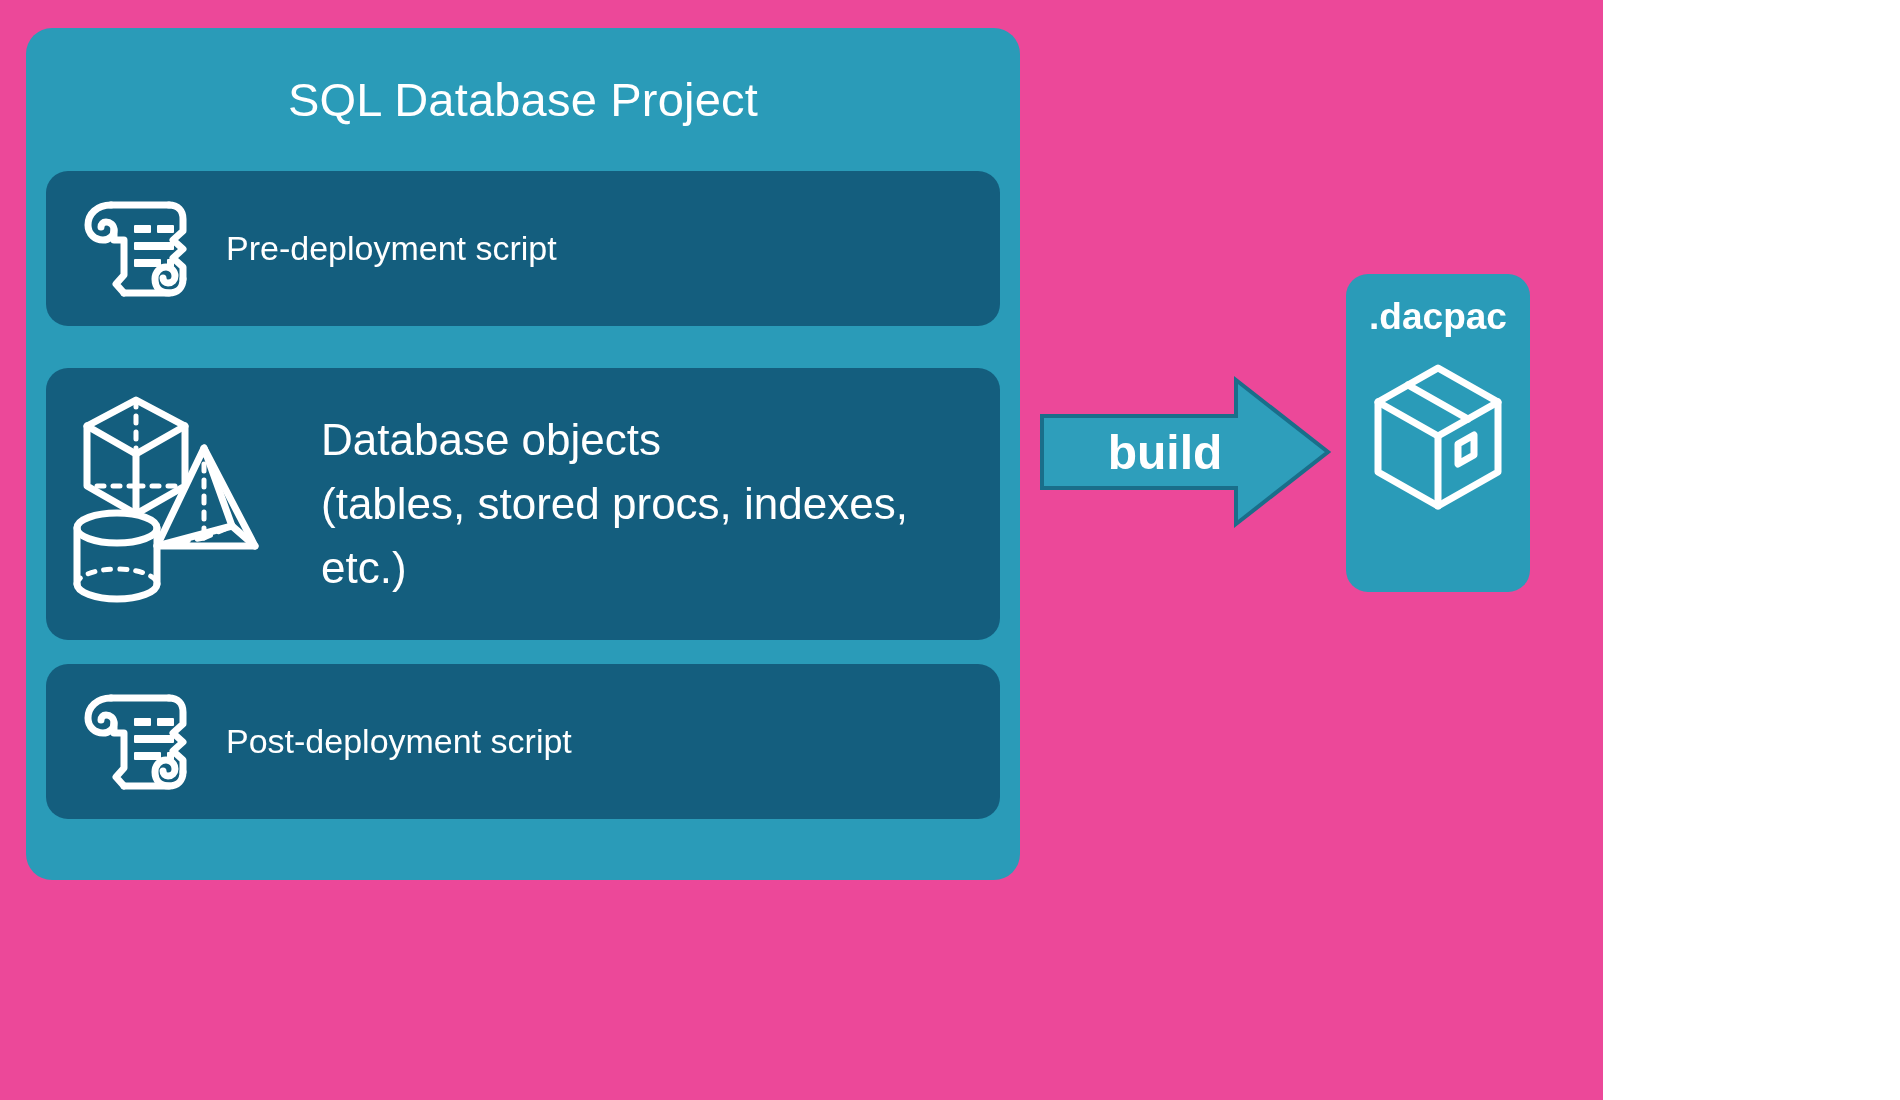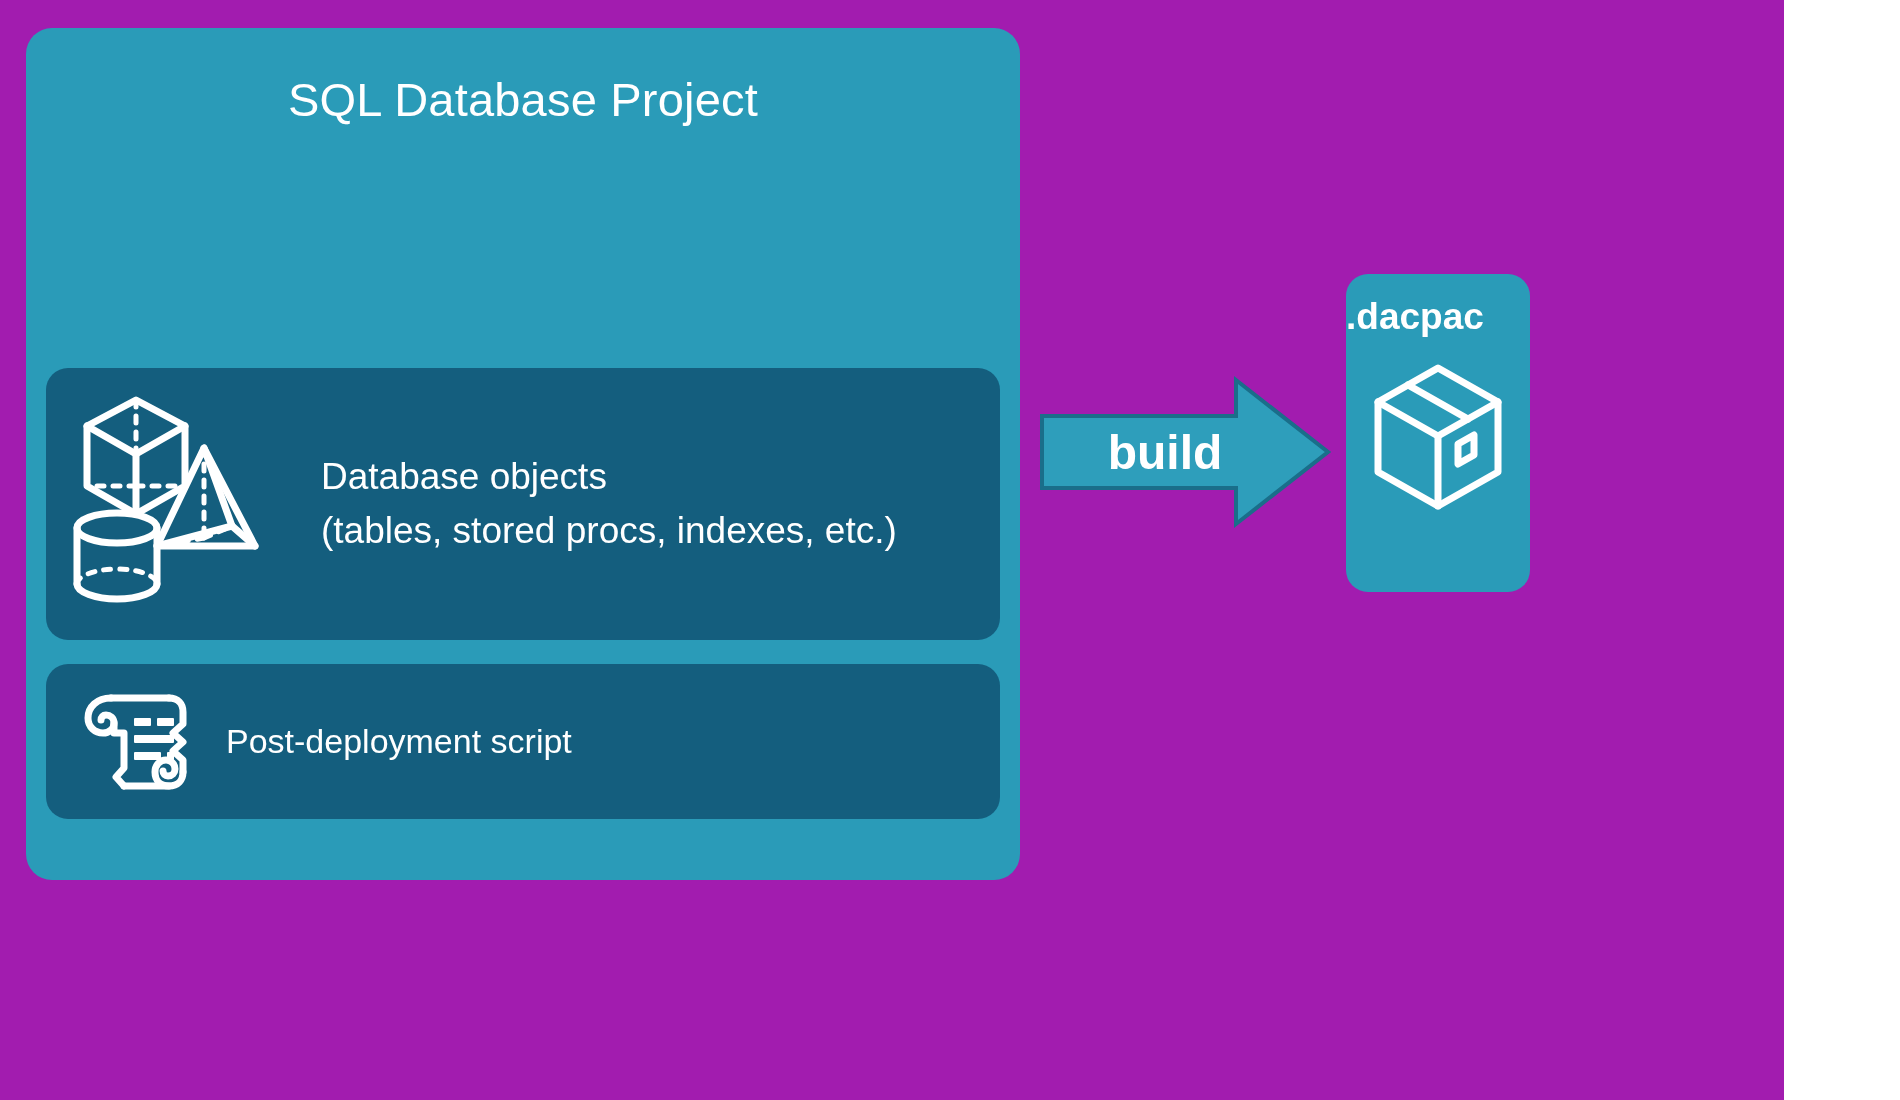--- a/index.html
+++ b/index.html
@@ -9,23 +9,23 @@
     background: #ffffff;
   }
   body {
     width: 1900px;
     height: 1100px;
     font-family: "Liberation Sans", sans-serif;
     overflow: hidden;
   }
   #canvas {
     position: relative;
-    width: 1784px;
+    width: 1603px;
     height: 1100px;
-    background: #a21caf;
+    background: #ec4899;
   }
 
   
   .project-container {
     position: absolute;
     left: 26px;
     top: 28px;
     width: 994px;
     height: 852px;
     background: #2a9bb8;
@@ -70,21 +70,21 @@
   .card-icon.scroll-slot  { width: 180px; }
   .card-icon.shapes-slot  { width: 275px; }
 
   .card-text {
     color: #ffffff;
     font-size: 34px;
     font-weight: 400;
     line-height: 1.45;
     white-space: pre-line;
   }
-  .card-text.two-line { font-size: 37px; }
+  .card-text.two-line { font-size: 44px; }
 
   
   .build-arrow {
     position: absolute;
     left: 1040px;
     top: 378px;
     width: 290px;
     height: 148px;
   }
   .build-label {
@@ -111,21 +111,21 @@
     height: 318px;
     background: #2a9bb8;
     border-radius: 22px;
     box-sizing: border-box;
   }
   .dacpac-label {
     position: absolute;
     left: 0;
     top: 22px;
     width: 100%;
-    text-align: left;
+    text-align: center;
     color: #ffffff;
     font-size: 37px;
     font-weight: bold;
     white-space: nowrap;
   }
   .dacpac-icon {
     position: absolute;
     left: 50%;
     transform: translateX(-50%);
     top: 88px;
@@ -135,20 +135,48 @@
 </style>
 </head>
 <body>
 
 <div id="canvas">
 
   <div class="project-container">
 
     <div class="project-title">SQL Database Project</div>
 
+    <div class="card card-pre">
+      <div class="card-icon scroll-slot">
+        <svg width="118" height="112" viewBox="0 0 118 112" aria-hidden="true">
+          <g fill="none" stroke="#ffffff" stroke-width="7" stroke-linecap="round" stroke-linejoin="round">
+
+            <path d="M34 12 C20 12 11 21 11 32 C11 41 18 47 26 47 C32 47 37 43 37 37 C37 32 33 29 29 29 C26 29 24 31 24 34"></path>
+
+            <path d="M34 12 L92 12"></path>
+
+            <path d="M92 12 C101 12 106 18 106 26 L106 38 L96 47 L106 56 L96 65 L106 74 L106 86"></path>
+
+            <path d="M37 37 L37 47 L47 47 L47 82 L39 91 L47 100"></path>
+
+            <path d="M47 100 L92 100 C101 100 106 94 106 86"></path>
+            <path d="M92 100 C83 100 78 94 78 86 C78 79 83 74 89 74 C94 74 98 78 98 83 C98 87 95 90 91 90 C88 90 86 88 86 85"></path>
+          </g>
+
+          <g fill="#ffffff">
+            <rect x="57" y="32" width="17" height="8" rx="1"></rect>
+            <rect x="80" y="32" width="17" height="8" rx="1"></rect>
+            <rect x="57" y="49" width="40" height="8" rx="1"></rect>
+            <rect x="57" y="66" width="27" height="8" rx="1"></rect>
+            <rect x="90" y="66" width="7" height="8" rx="1"></rect>
+          </g>
+        </svg>
+      </div>
+      <div class="card-text">Pre-deployment script</div>
+    </div>
 
     <div class="card card-obj">
       <div class="card-icon shapes-slot">
         <svg width="250" height="232" viewBox="0 0 250 232" aria-hidden="true">
 
           <g fill="none" stroke="#ffffff" stroke-width="7" stroke-linecap="round" stroke-linejoin="round">
 
             <path d="M28 38 L77 12 L126 38 L126 98 L77 126 L28 98 Z"></path>
             <path d="M28 38 L77 66 L126 38"></path>
             <path d="M77 66 L77 126"></path>

